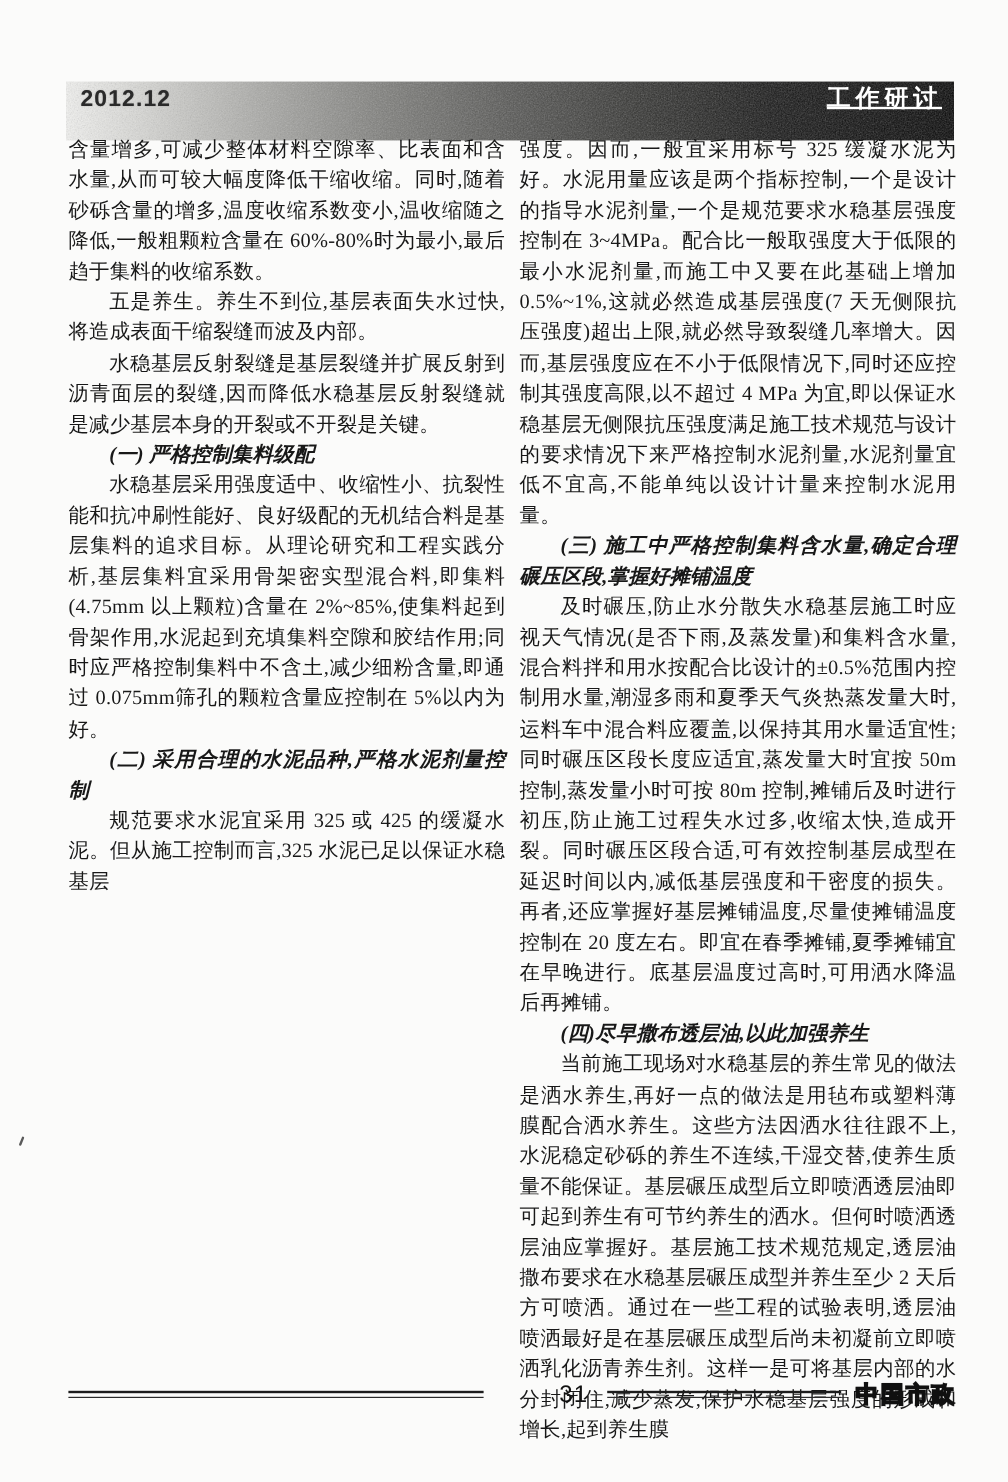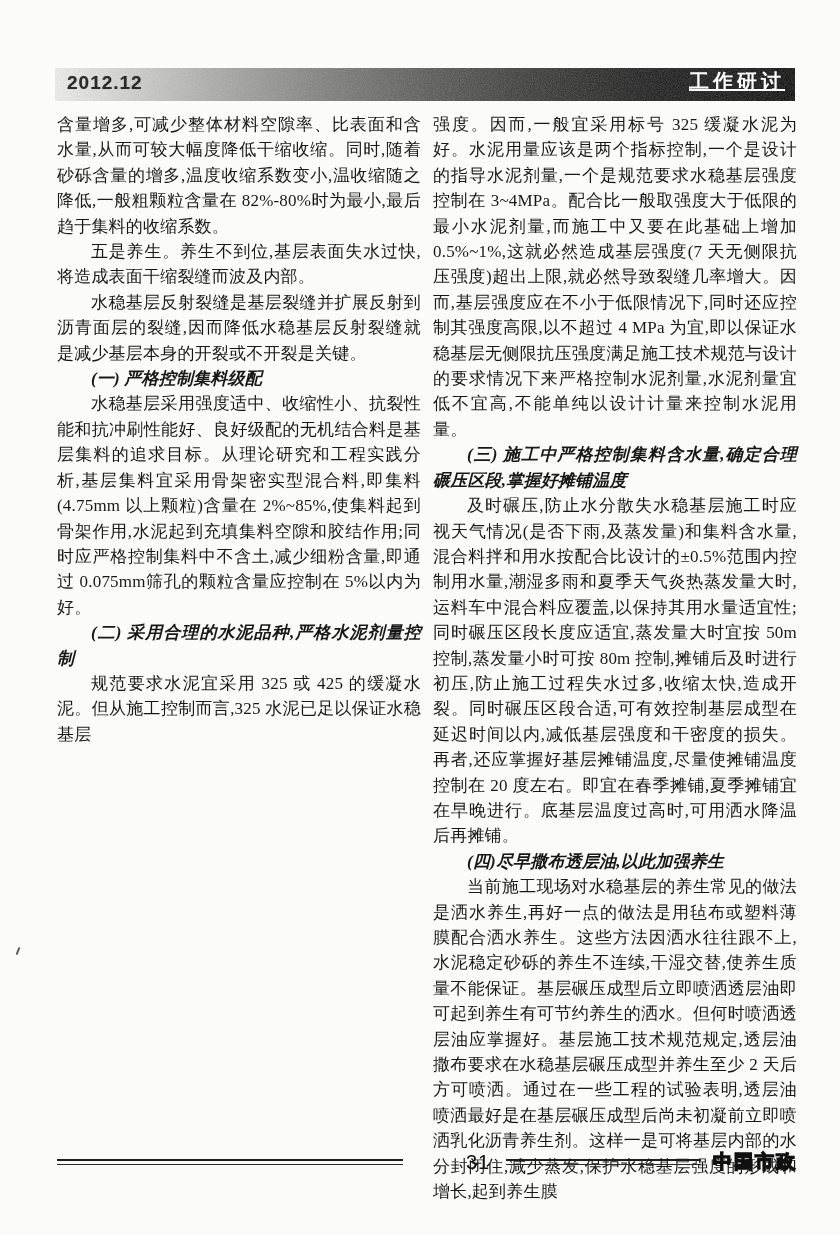--- a/index.html
+++ b/index.html
@@ -10,21 +10,21 @@
   }
   .page {
     position: relative;
     width: 840px; height: 1235px;
     background: #fbfbfa;
     overflow: hidden;
   }
   
   .header-bar {
     position: absolute; left: 55px; top: 68px;
-    width: 740px; height: 33px;
+    width: 740px; height: 49px;
     background: linear-gradient(90deg,
       #f2f2f0 0%, #d9d9d6 8%, #a9a9a6 22%, #7d7d7a 36%,
       #565654 50%, #343432 64%, #161616 80%, #050505 100%);
   }
   .header-bar .grain {
     position: absolute; left: 0; top: 0;
     width: 100%; height: 100%;
     opacity: 0.45;
   }
   .issue {
@@ -110,21 +110,21 @@
           </feComponentTransfer>
       </filter>
       <rect width="100%" height="100%" filter="url(#grainF)"></rect>
     </svg>
     <span class="issue">2012.12</span>
     <span class="section-title">工作研讨</span>
   </div>
 
   <div class="columns">
     <div class="column">
-        <p class="para body">含量增多,可减少整体材料空隙率、比表面和含水量,从而可较大幅度降低干缩收缩。同时,随着砂砾含量的增多,温度收缩系数变小,温收缩随之降低,一般粗颗粒含量在 82%-80%时为最小,最后趋于集料的收缩系数。</p>
+        <p class="para body">含量增多,可减少整体材料空隙率、比表面和含水量,从而可较大幅度降低干缩收缩。同时,随着砂砾含量的增多,温度收缩系数变小,温收缩随之降低,一般粗颗粒含量在 60%-80%时为最小,最后趋于集料的收缩系数。</p>
         <p class="para body indent">五是养生。养生不到位,基层表面失水过快,将造成表面干缩裂缝而波及内部。</p>
         <p class="para body indent">水稳基层反射裂缝是基层裂缝并扩展反射到沥青面层的裂缝,因而降低水稳基层反射裂缝就是减少基层本身的开裂或不开裂是关键。</p>
         <p class="para heading-italic indent">(一) 严格控制集料级配</p>
         <p class="para body indent">水稳基层采用强度适中、收缩性小、抗裂性能和抗冲刷性能好、良好级配的无机结合料是基层集料的追求目标。从理论研究和工程实践分析,基层集料宜采用骨架密实型混合料,即集料(4.75mm 以上颗粒)含量在 2%~85%,使集料起到骨架作用,水泥起到充填集料空隙和胶结作用;同时应严格控制集料中不含土,减少细粉含量,即通过 0.075mm筛孔的颗粒含量应控制在 5%以内为好。</p>
         <p class="para heading-italic indent">(二) 采用合理的水泥品种,严格水泥剂量控制</p>
         <p class="para body indent">规范要求水泥宜采用 325 或 425 的缓凝水泥。但从施工控制而言,325 水泥已足以保证水稳基层</p>
       </div>
     <div class="column">
         <p class="para body">强度。因而,一般宜采用标号 325 缓凝水泥为好。水泥用量应该是两个指标控制,一个是设计的指导水泥剂量,一个是规范要求水稳基层强度控制在 3~4MPa。配合比一般取强度大于低限的最小水泥剂量,而施工中又要在此基础上增加 0.5%~1%,这就必然造成基层强度(7 天无侧限抗压强度)超出上限,就必然导致裂缝几率增大。因而,基层强度应在不小于低限情况下,同时还应控制其强度高限,以不超过 4 MPa 为宜,即以保证水稳基层无侧限抗压强度满足施工技术规范与设计的要求情况下来严格控制水泥剂量,水泥剂量宜低不宜高,不能单纯以设计计量来控制水泥用量。</p>
         <p class="para heading-italic indent">(三) 施工中严格控制集料含水量,确定合理碾压区段,掌握好摊铺温度</p>

